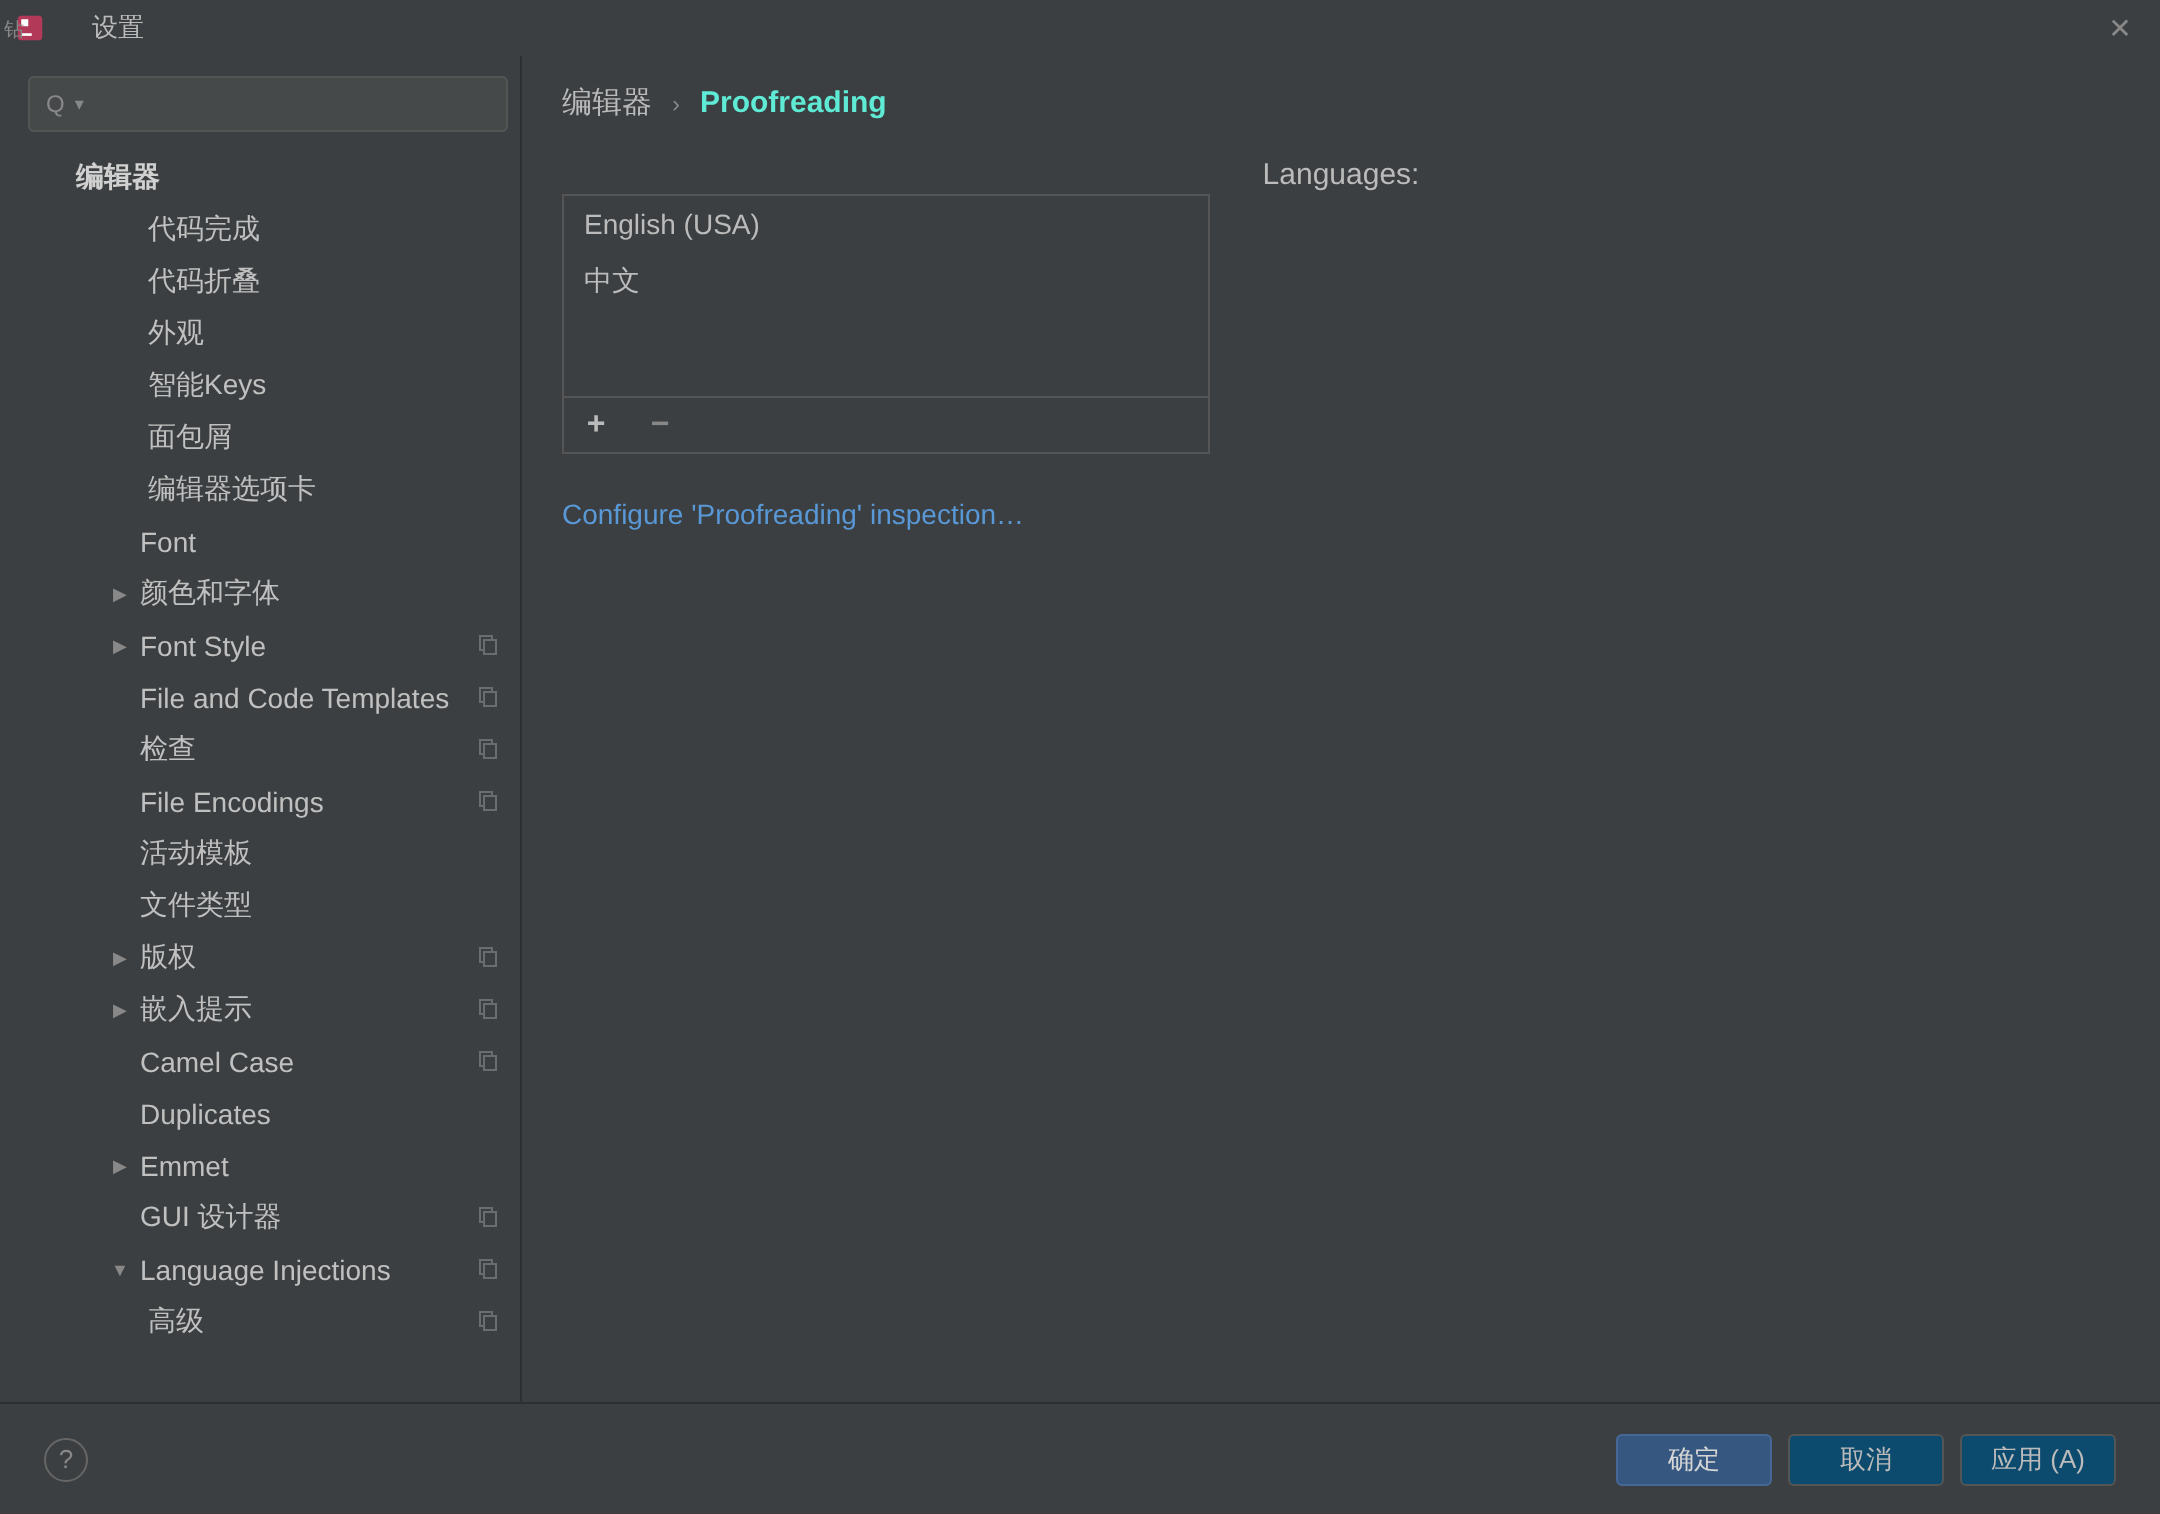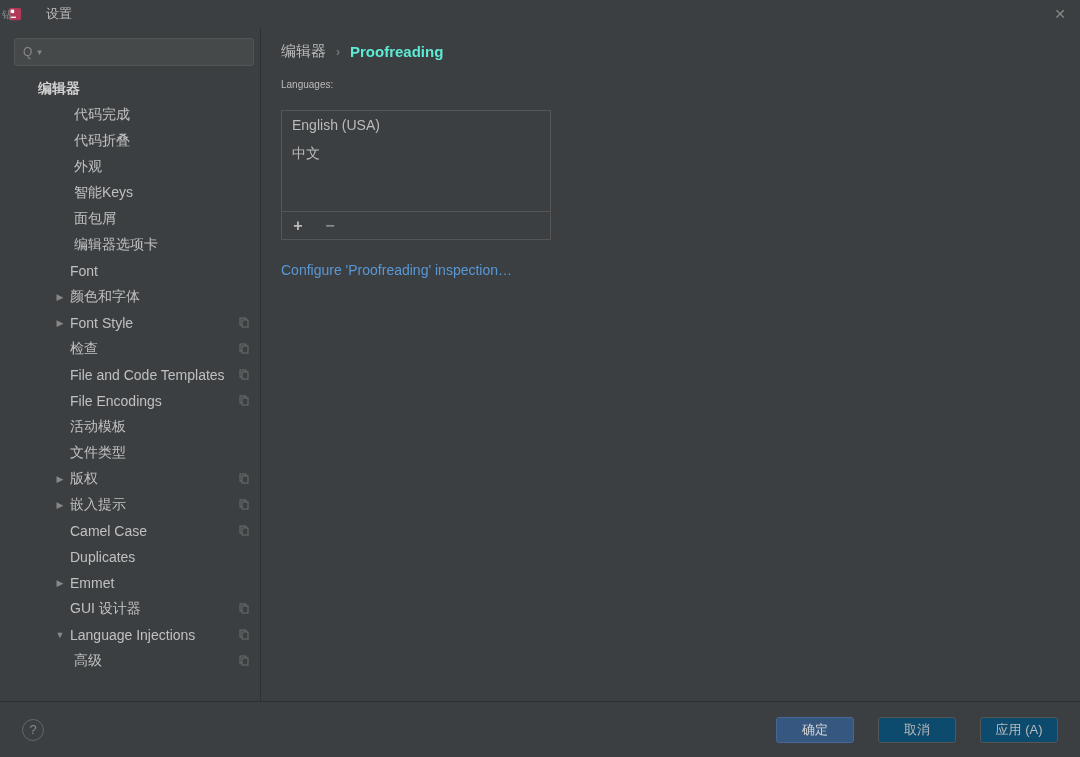--- a/index.html
+++ b/index.html
@@ -139,25 +139,26 @@
     }
     .breadcrumb-sep {
       color: #888;
       font-size: 12px;
     }
     .breadcrumb-current {
       font-weight: bold;
       color: #5eead4;
     }
     .section-label {
-      font-size: 10px;
-      margin-bottom: 20px;
+      font-size: 15px;
+      margin-bottom: 1px;
+      text-align: center;
     }
     .list-box {
-      width: 270px;
+      width: 324px;
       border: 1px solid #555;
       background: #3c3f41;
     }
     .list-body {
       height: 100px;
     }
     .list-item {
       padding: 6px 10px;
       font-size: 14px;
       cursor: pointer;
@@ -204,21 +205,21 @@
       display: flex;
       align-items: center;
       justify-content: center;
       color: #888;
       font-size: 13px;
       cursor: pointer;
     }
     .footer-buttons {
       margin-left: auto;
       display: flex;
-      gap: 24px;
+      gap: 8px;
     }
     .btn {
       min-width: 78px;
       height: 26px;
       border-radius: 3px;
       border: 1px solid #555;
       background: #0c4a6e;
       color: #bbb;
       font-size: 13px;
       cursor: pointer;
@@ -298,29 +299,29 @@
           <div class="tree-item indent-1">
             <span class="tree-arrow">▶</span>
             <span class="tree-label">Font Style</span>
             <span><svg class="copy-icon" viewBox="0 0 12 12">
                 <rect x="2" y="2" width="6" height="7" fill="none" stroke="#999" stroke-width="1"></rect>
                 <rect x="4" y="4" width="6" height="7" fill="#3c3f41" stroke="#999" stroke-width="1"></rect>
               </svg></span>
           </div>
           <div class="tree-item indent-1">
             <span class="tree-arrow"></span>
+            <span class="tree-label">File and Code Templates</span>
+            <span><svg class="copy-icon" viewBox="0 0 12 12">
+                <rect x="2" y="2" width="6" height="7" fill="none" stroke="#999" stroke-width="1"></rect>
+                <rect x="4" y="4" width="6" height="7" fill="#3c3f41" stroke="#999" stroke-width="1"></rect>
+              </svg></span>
+          </div>
+          <div class="tree-item indent-1">
+            <span class="tree-arrow"></span>
             <span class="tree-label">检查</span>
-            <span><svg class="copy-icon" viewBox="0 0 12 12">
-                <rect x="2" y="2" width="6" height="7" fill="none" stroke="#999" stroke-width="1"></rect>
-                <rect x="4" y="4" width="6" height="7" fill="#3c3f41" stroke="#999" stroke-width="1"></rect>
-              </svg></span>
-          </div>
-          <div class="tree-item indent-1">
-            <span class="tree-arrow"></span>
-            <span class="tree-label">File and Code Templates</span>
             <span><svg class="copy-icon" viewBox="0 0 12 12">
                 <rect x="2" y="2" width="6" height="7" fill="none" stroke="#999" stroke-width="1"></rect>
                 <rect x="4" y="4" width="6" height="7" fill="#3c3f41" stroke="#999" stroke-width="1"></rect>
               </svg></span>
           </div>
           <div class="tree-item indent-1">
             <span class="tree-arrow"></span>
             <span class="tree-label">File Encodings</span>
             <span><svg class="copy-icon" viewBox="0 0 12 12">
                 <rect x="2" y="2" width="6" height="7" fill="none" stroke="#999" stroke-width="1"></rect>

